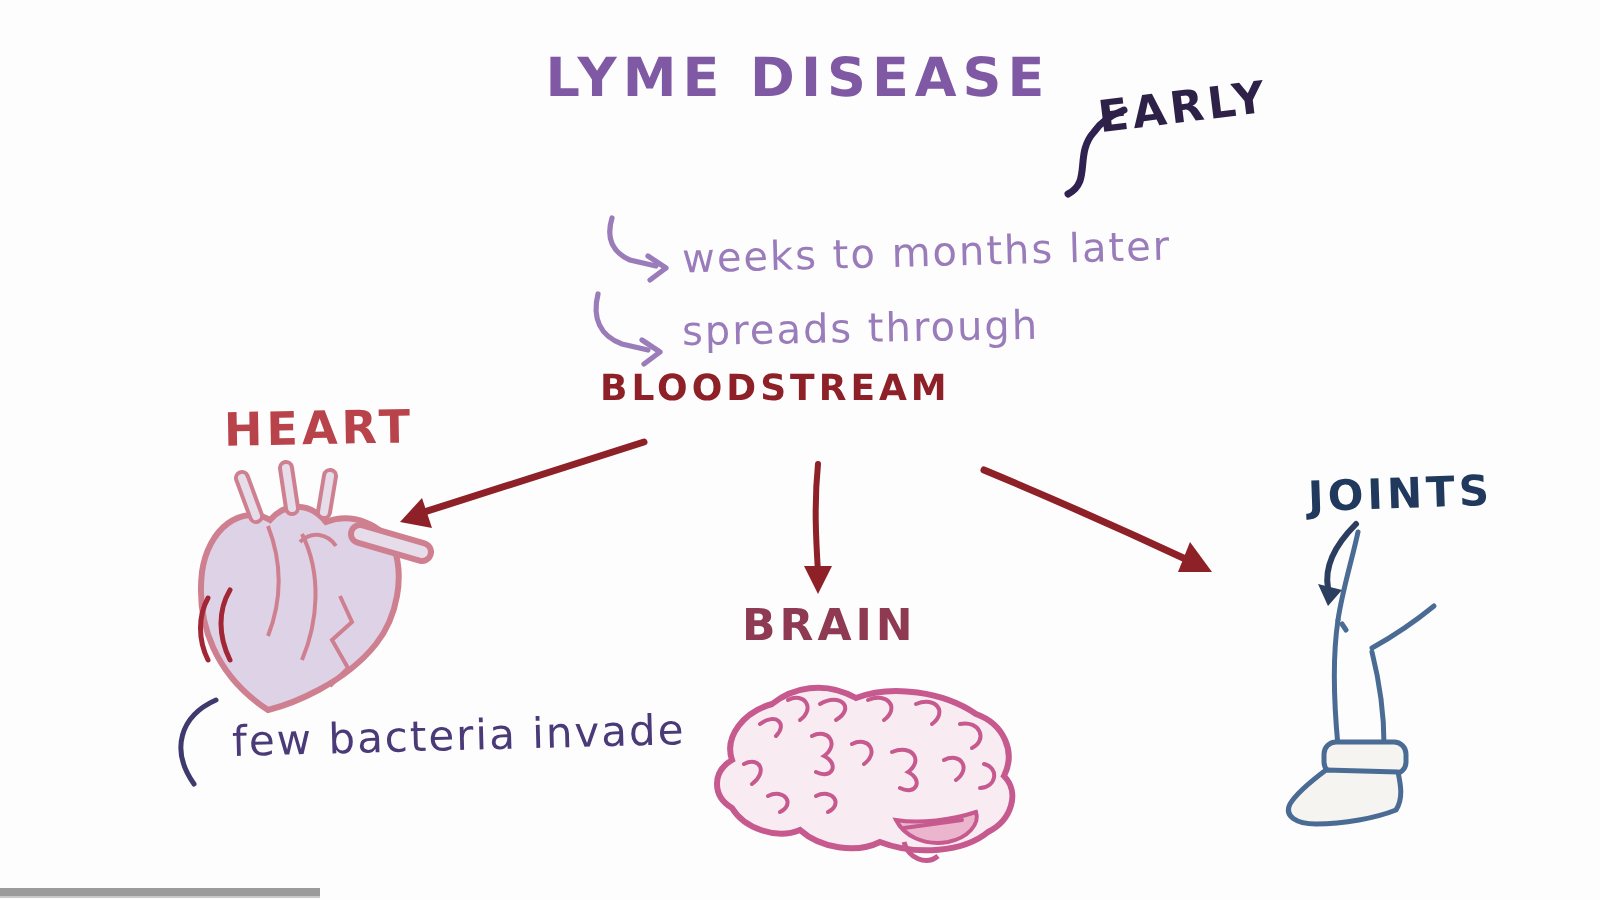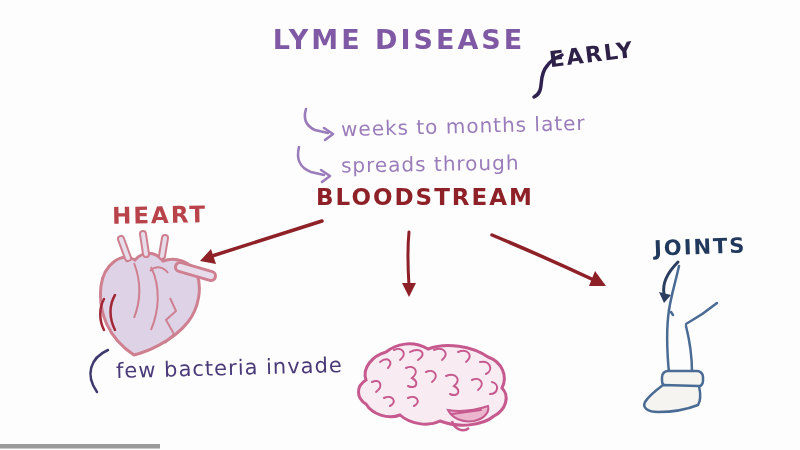--- a/index.html
+++ b/index.html
@@ -22,22 +22,22 @@
     position:relative;top:3px;padding:0 2px;
   }
   .early{
     left:549px;top:42px;color:#2e2147;font-size:22px;font-weight:bold;
     letter-spacing:2px;transform:rotate(-7deg);
   }
   .note{color:#9a7cba;font-size:20px;letter-spacing:1px;}
   .note1{left:341px;top:114px;transform:rotate(-1.5deg);}
   .note2{left:341px;top:152px;transform:rotate(-1deg);}
   .bloodstream{
-    left:300px;top:184px;width:250px;text-align:center;
-    color:#8e2027;font-size:23px;font-weight:bold;letter-spacing:2px;
+    left:300px;top:184px;width:250px;
+    color:#8e2027;font-size:18px;font-weight:bold;letter-spacing:2px;
   }
   .heart-label{left:112px;top:202px;color:#b8434a;font-size:23px;font-weight:bold;letter-spacing:2px;transform:rotate(-1deg);}
   .heart-caption{left:116px;top:356px;color:#4a3a78;font-size:21px;letter-spacing:1px;transform:rotate(-1.5deg);}
   .brain-label{left:371px;top:301px;color:#8e3a52;font-size:22px;font-weight:bold;letter-spacing:2px;}
   .joints-label{left:654px;top:235px;color:#20395c;font-size:21px;font-weight:bold;letter-spacing:2px;transform:rotate(-2deg);}
   .art{position:absolute;left:0;top:0;pointer-events:none;}
   .progress-bar{
     position:absolute;left:0;top:444px;width:160px;height:4px;
     background:#9b9b9b;border-bottom:1px solid #c9c9c9;
   }
@@ -147,17 +147,18 @@
   <div class="txt early">EARLY</div>
 
   <div class="txt note note1">weeks to months later</div>
   <div class="txt note note2">spreads through</div>
 
   <div class="txt bloodstream">BLOODSTREAM</div>
 
   <div class="txt heart-label">HEART</div>
   <div class="txt heart-caption">few bacteria invade</div>
 
+  <div class="txt brain-label">BRAIN</div>
 
   <div class="txt joints-label">JOINTS</div>
 
   <div class="progress-bar"></div>
 </div>
 
 </body></html>

